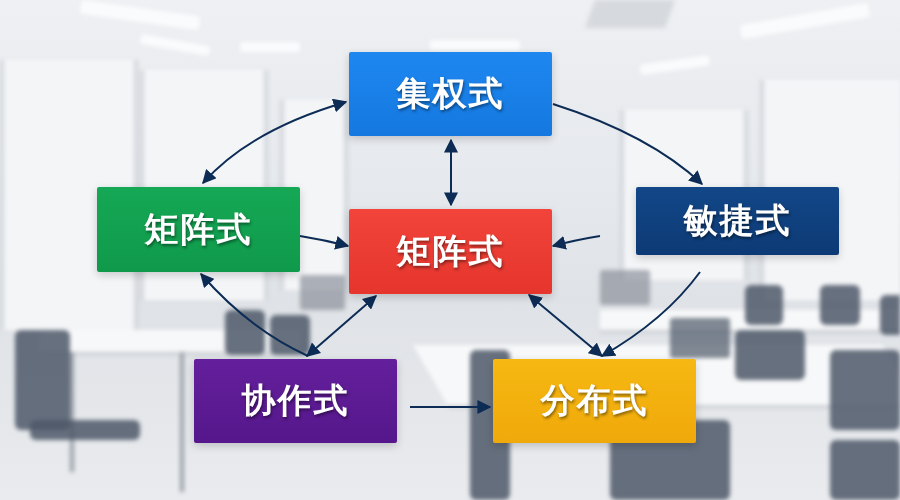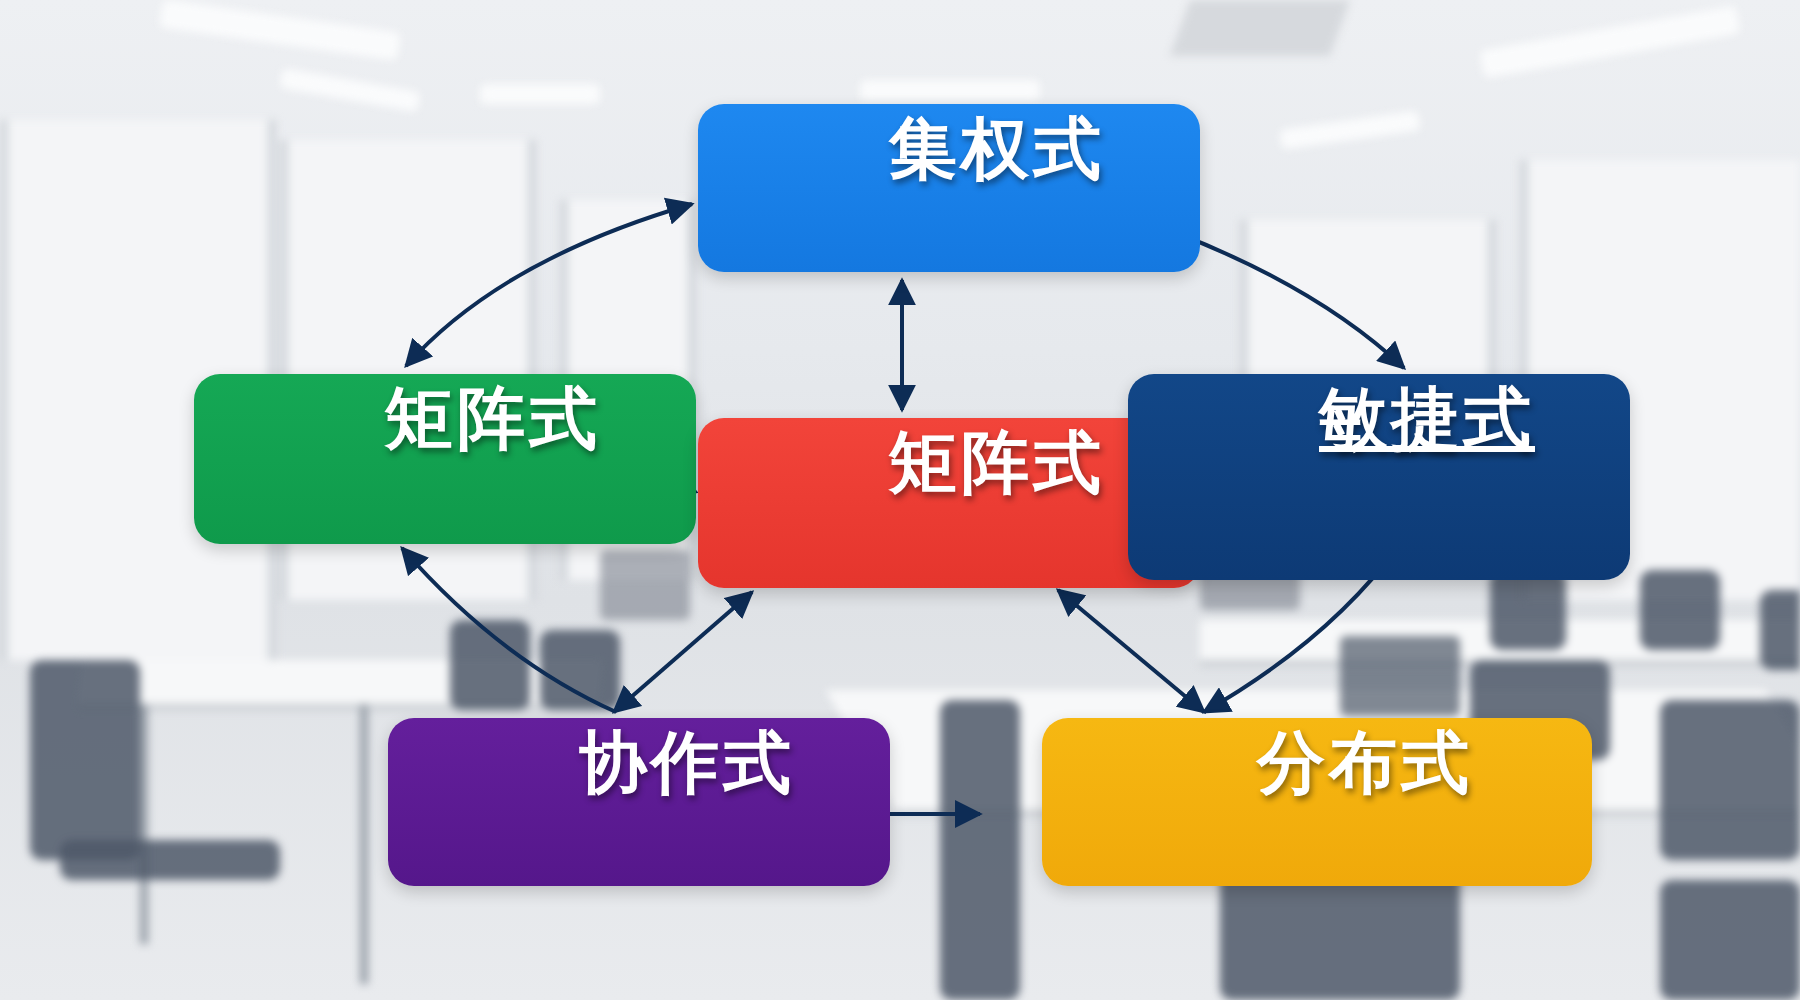--- a/index.html
+++ b/index.html
@@ -9,26 +9,25 @@
     background: linear-gradient(180deg, #eef0f3 0%, #e6e9ed 35%, #dfe2e6 60%, #e9ebee 100%);
   }
   .bg { position:absolute; inset:0; overflow:hidden; filter: blur(2px); }
   .ceiling-light { position:absolute; background:#fafbfc; border-radius:3px; }
   .wall-panel { position:absolute; background:#f4f5f7; border-left:4px solid #d3d7dc; border-right:4px solid #d3d7dc; }
   .table-top { position:absolute; background:#f7f8f9; box-shadow:0 3px 0 #c9cdd2; }
   .chair { position:absolute; background:#4d5868; border-radius:6px; opacity:0.85; }
   .leg { position:absolute; background:#9aa1aa; width:4px; }
   .monitor { position:absolute; background:#8c929b; border-radius:3px; opacity:0.7; }
   .node {
-    position:absolute; border-radius:13px;
-    display:flex; align-items:flex-start; justify-content:center;
+    position:absolute; border-radius:2px;
+    display:flex; align-items:center; justify-content:center;
     color:#ffffff; font-weight:bold; font-size:34px; letter-spacing:2px;
     text-shadow: 1px 2px 3px rgba(0,0,0,0.45);
     box-shadow: 0 3px 8px rgba(0,0,0,0.18);
-    padding-left: 48px;
   }
   svg.arrows { position:absolute; inset:0; }
 </style>
 </head>
 <body>
 
 <div class="bg">
   <div class="ceiling-light" style="left:80px;top:8px;width:120px;height:14px;transform:rotate(8deg);"></div>
   <div class="ceiling-light" style="left:140px;top:40px;width:70px;height:10px;transform:rotate(10deg);"></div>
   <div class="ceiling-light" style="left:240px;top:42px;width:60px;height:10px;"></div>
@@ -85,21 +84,21 @@
 
 <div class="node" style="left:349px;top:52px;width:203px;height:84px;background:linear-gradient(180deg,#1e88f0,#1478e0);">
   <span>集权式</span>
 </div>
 <div class="node" style="left:97px;top:187px;width:203px;height:85px;background:linear-gradient(180deg,#15a855,#0f9a4b);">
   <span>矩阵式</span>
 </div>
 <div class="node" style="left:349px;top:209px;width:203px;height:85px;background:linear-gradient(180deg,#f2443a,#e5352d);">
   <span>矩阵式</span>
 </div>
-<div class="node" style="left:564px;top:187px;width:203px;height:103px;background:linear-gradient(180deg,#124788,#0d3a75);text-decoration:underline;">
+<div class="node" style="left:636px;top:187px;width:203px;height:68px;background:linear-gradient(180deg,#124788,#0d3a75);">
   <span>敏捷式</span>
 </div>
 <div class="node" style="left:194px;top:359px;width:203px;height:84px;background:linear-gradient(180deg,#641f9c,#55178b);">
   <span>协作式</span>
 </div>
-<div class="node" style="left:521px;top:359px;width:227px;height:84px;background:linear-gradient(180deg,#f6b812,#f0a90a);">
+<div class="node" style="left:493px;top:359px;width:203px;height:84px;background:linear-gradient(180deg,#f6b812,#f0a90a);">
   <span>分布式</span>
 </div>
 
 </body></html>

